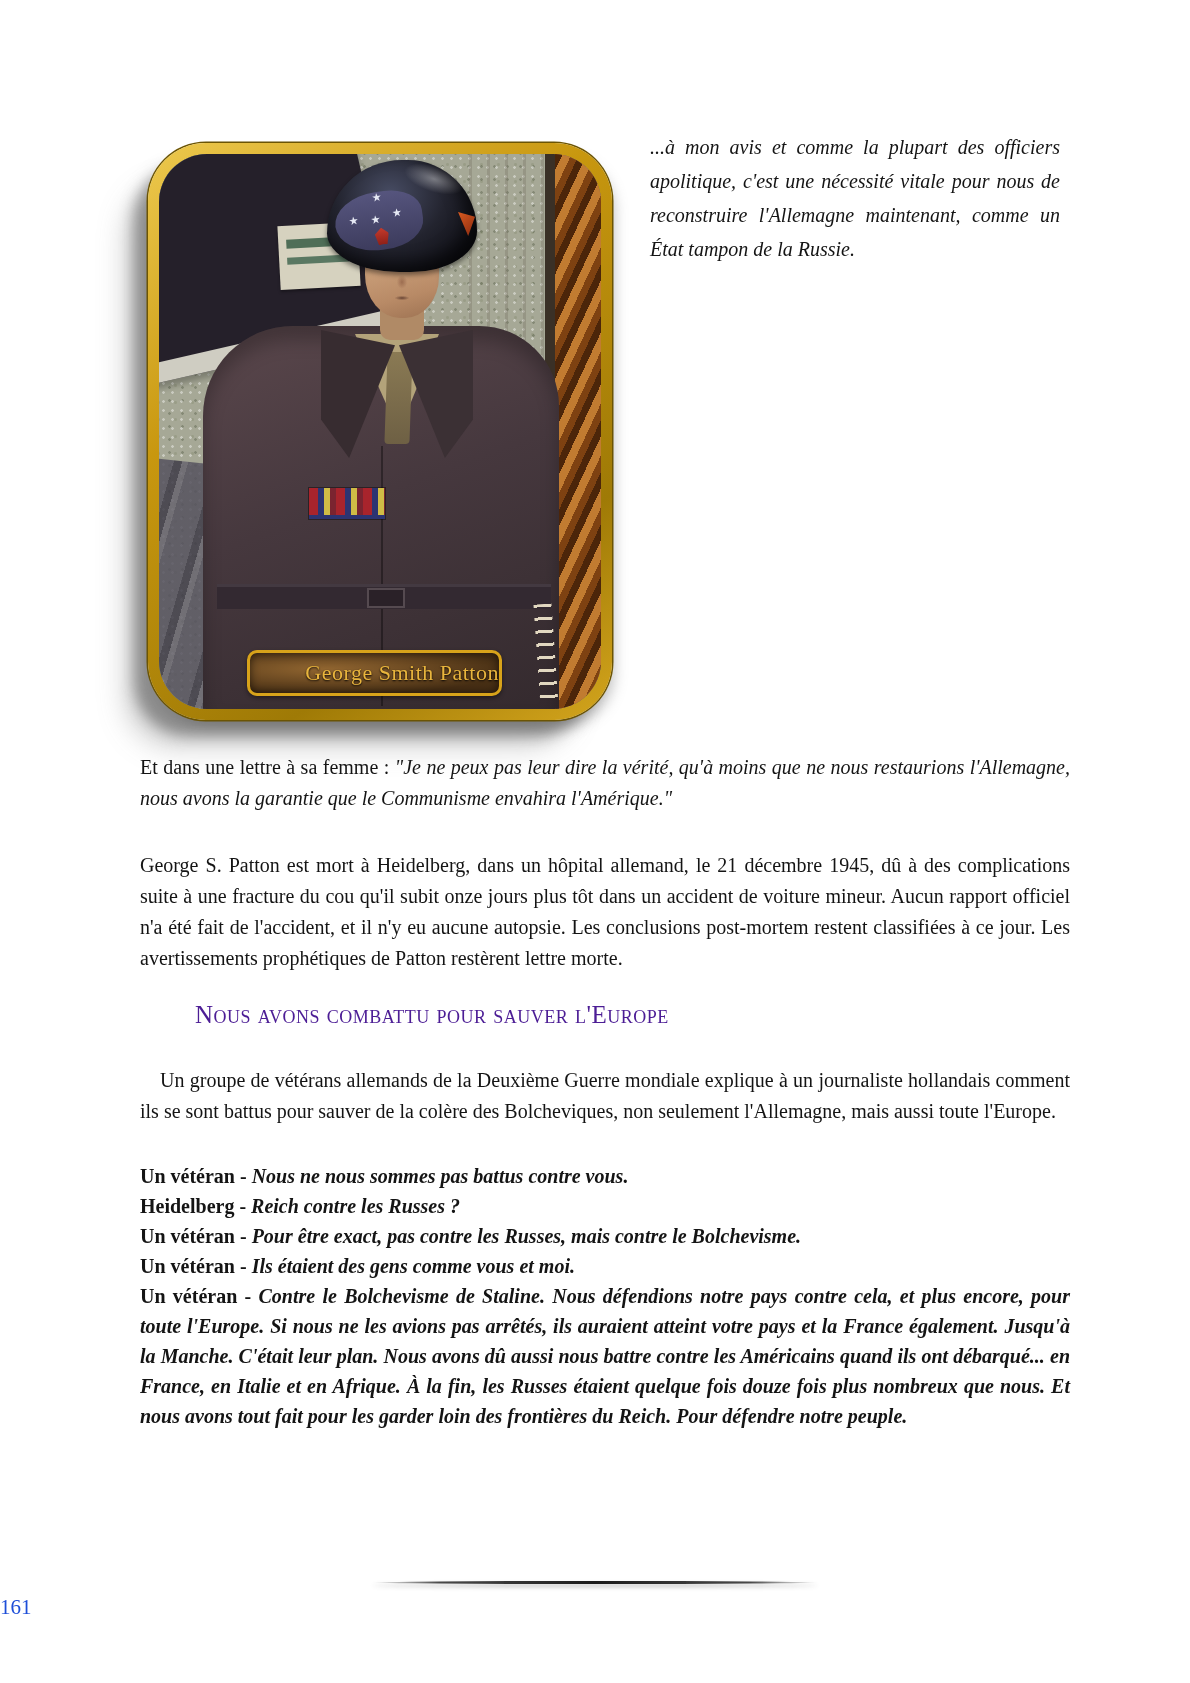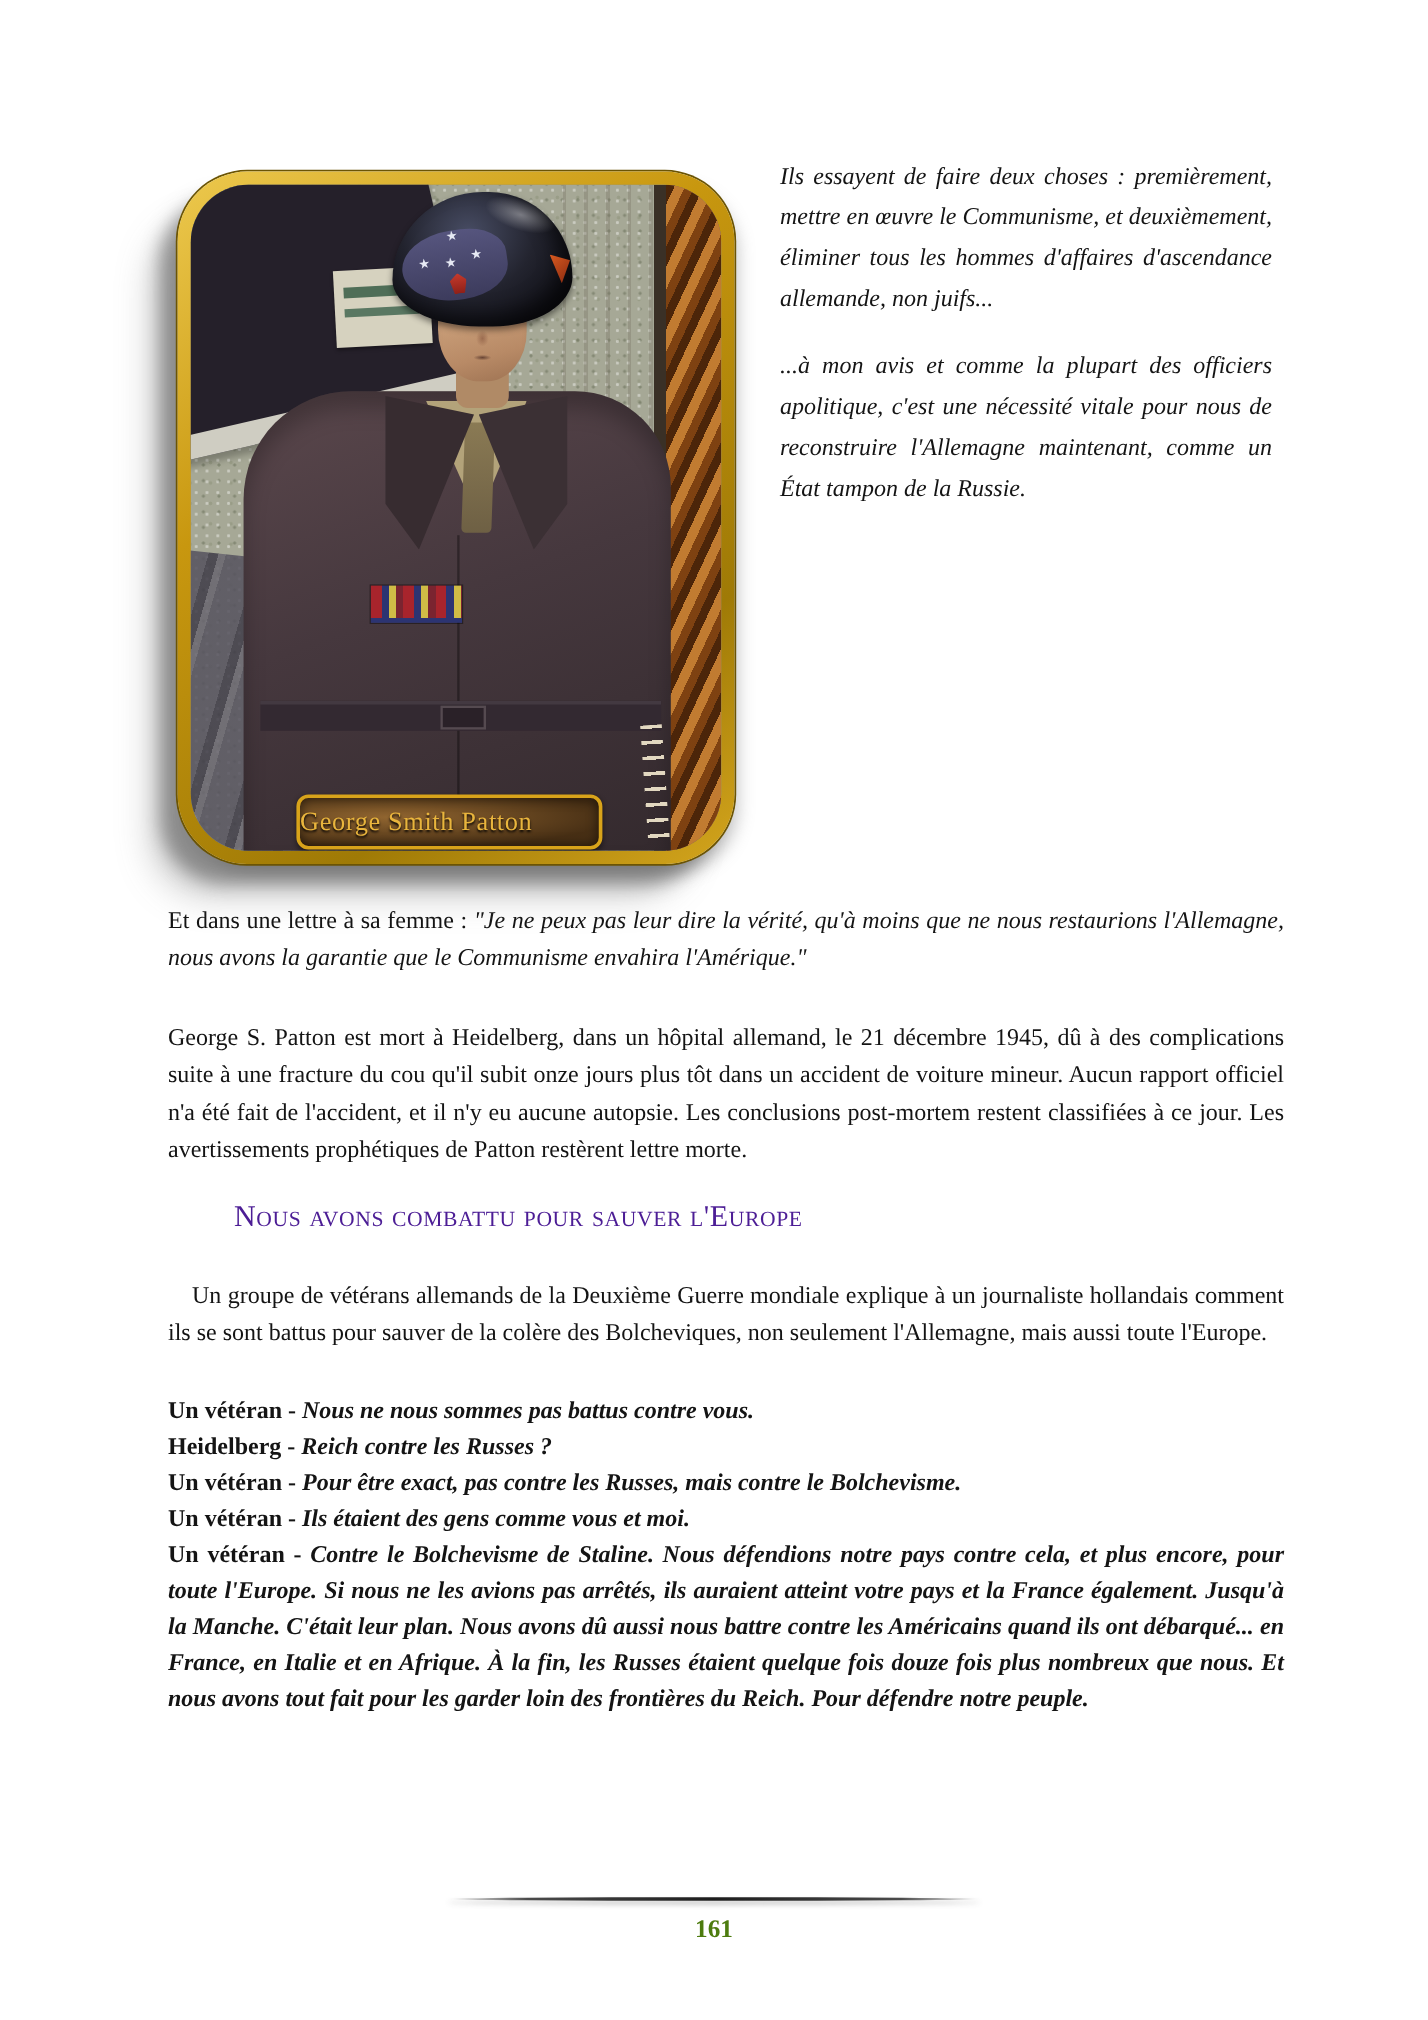--- a/index.html
+++ b/index.html
@@ -117,27 +117,27 @@
   .helmet::after{
     content:"";position:absolute;right:12px;top:6px;width:62px;height:26px;
     background:radial-gradient(rgba(255,255,255,.38),transparent 70%);
     transform:rotate(18deg);border-radius:50%;
   }
   .sleeve-marks{
     left:378px;top:450px;width:18px;height:102px;transform:rotate(-4deg);
     background-image:repeating-linear-gradient(to bottom,rgba(235,225,200,.95) 0 3px,transparent 3px 13px);
   }
   .caption-plate{
-    left:88px;top:508px;width:249px;height:40px;
+    left:88px;top:496px;width:249px;height:40px;
     border:3px solid #d8a31a;border-radius:10px;z-index:10;
     background:
       radial-gradient(ellipse at 30% 40%, rgba(150,105,50,.9), rgba(70,46,20,.95) 75%),
       #5d3f1c;
     box-shadow:inset 0 0 10px rgba(0,0,0,.6),0 2px 4px rgba(0,0,0,.4);
-    text-align:left;
+    text-align:right;
     text-decoration:underline;
   }
   .caption-plate span{
     display:inline-block;line-height:40px;font-size:22px;color:#e9b53d;
     letter-spacing:.5px;text-shadow:0 1px 2px #000;
   }
   
   .quote-col{
     position:absolute;left:650px;top:130px;width:410px;
     font-size:20px;line-height:34px;text-align:justify;
@@ -158,22 +158,22 @@
   .dialogue p:last-child{text-align:justify;}
   .dialogue i{font-style:italic;}
   
   .footer-rule{
     position:absolute;left:50%;top:1581px;transform:translateX(-50%);
     width:445px;height:3px;border-radius:50%;
     background:linear-gradient(to right,rgba(90,90,90,0),#4a4a4a 15%,#1c1c1c 50%,#4a4a4a 85%,rgba(90,90,90,0));
     box-shadow:0 3px 4px rgba(70,70,70,.35);
   }
   .page-number{
-    position:absolute;left:0;top:1592px;width:100%;text-align:center;
-    font-size:21px;line-height:30px;color:#4d7c0f;font-weight:bold;
+    position:absolute;left:0;top:1592px;width:100%;text-align:left;
+    font-size:21px;line-height:30px;color:#1d4ed8;
   }
 </style>
 </head>
 <body>
 
 <div class="page">
 
   <div class="photo-card">
     <div class="photo-inner">
       <div class="wall"></div>
@@ -203,21 +203,20 @@
         <div class="patch"></div>
       </div>
       <div class="sleeve-marks"></div>
       <div class="caption-plate">
         <span>George Smith Patton</span>
       </div>
     </div>
   </div>
 
   <div class="quote-col">
-    <p><i>Ils essayent de faire deux choses : premièrement, mettre en œuvre le Communisme, et deuxièmement, éliminer tous les hommes d'affaires d'ascendance allemande, non juifs...</i></p>
     <p><i>...à mon avis et comme la plupart des officiers apolitique, c'est une nécessité vitale pour nous de reconstruire l'Allemagne maintenant, comme un État tampon de la Russie.</i></p>
   </div>
 
   <div class="body-col">
     <p class="para"><span>Et dans une lettre à sa femme : </span><i>"Je ne peux pas leur dire la vérité, qu'à moins que ne nous restaurions l'Allemagne, nous avons la garantie que le Communisme envahira l'Amérique."</i></p>
     <p class="para para-death">George S. Patton est mort à Heidelberg, dans un hôpital allemand, le 21 décembre 1945, dû à des complications suite à une fracture du cou qu'il subit onze jours plus tôt dans un accident de voiture mineur. Aucun rapport officiel n'a été fait de l'accident, et il n'y eu aucune autopsie. Les conclusions post-mortem restent classifiées à ce jour. Les avertissements prophétiques de Patton restèrent lettre morte.</p>
     <h3 class="section-heading">Nous avons combattu pour sauver l'Europe</h3>
     <p class="para para-intro">Un groupe de vétérans allemands de la Deuxième Guerre mondiale explique à un journaliste hollandais comment ils se sont battus pour sauver de la colère des Bolcheviques, non seulement l'Allemagne, mais aussi toute l'Europe.</p>
     <div class="dialogue">
       <p><span>Un vétéran -</span>

